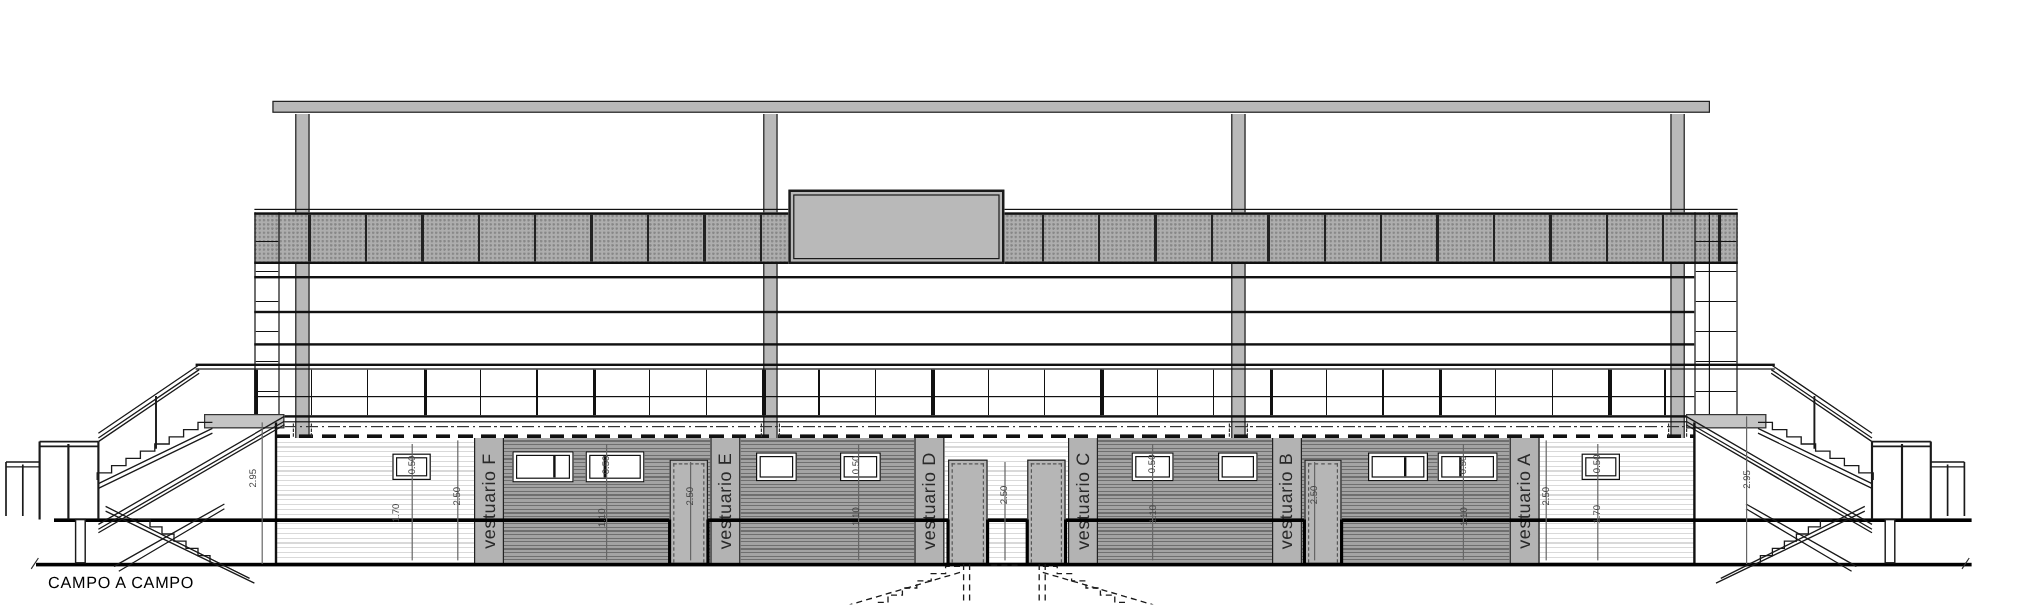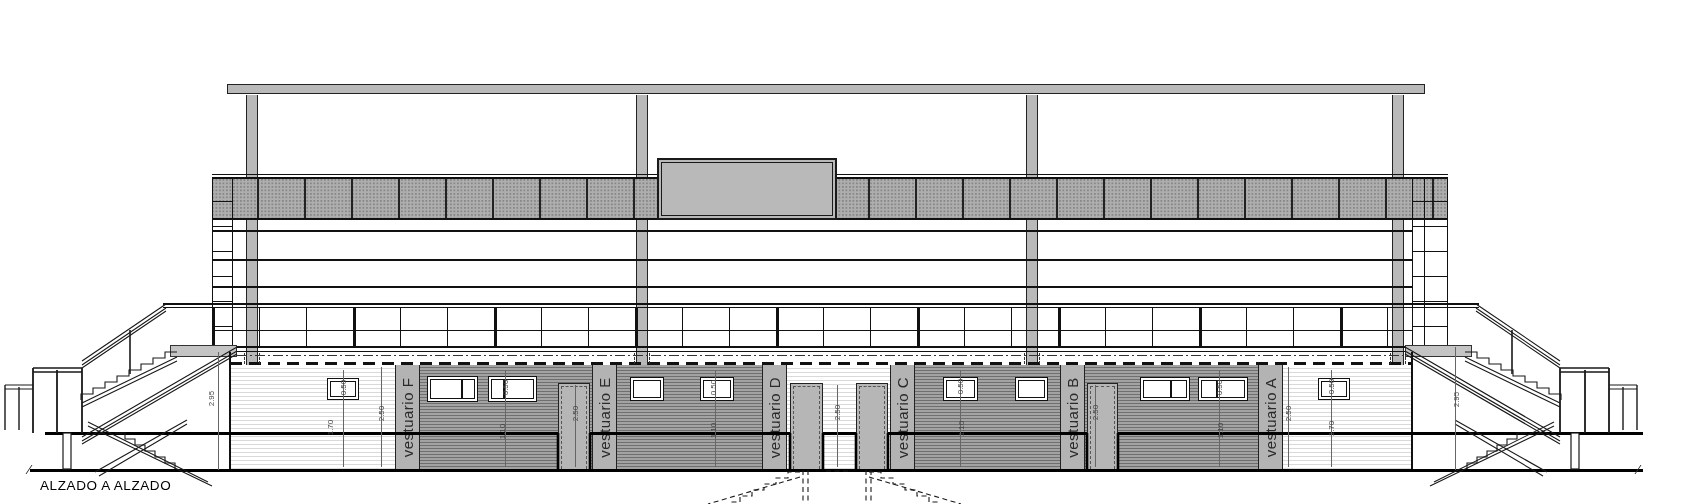--- a/index.html
+++ b/index.html
@@ -259,15 +259,15 @@
   <div class="abs dim" style="left:943px;top:382px">0.50</div>
   <div class="abs dim" style="left:944px;top:424px">1.10</div>
   <div class="abs dim" style="left:1078px;top:408px">2.50</div>
   <div class="abs dim" style="left:1202px;top:383px">0.50</div>
   <div class="abs dim" style="left:1203px;top:426px">1.10</div>
   <div class="abs dim" style="left:1271px;top:409px">2.50</div>
   <div class="abs dim" style="left:1314px;top:382px">0.50</div>
   <div class="abs dim" style="left:1314px;top:424px">1.70</div>
   <div class="abs dim" style="left:1439px;top:395px">2.95</div>
 
-  <div class="abs title">ALZADO A ALZADO</div>
+  <div class="abs title">CAMPO A CAMPO</div>
 
 </div>
 
 </body></html>

